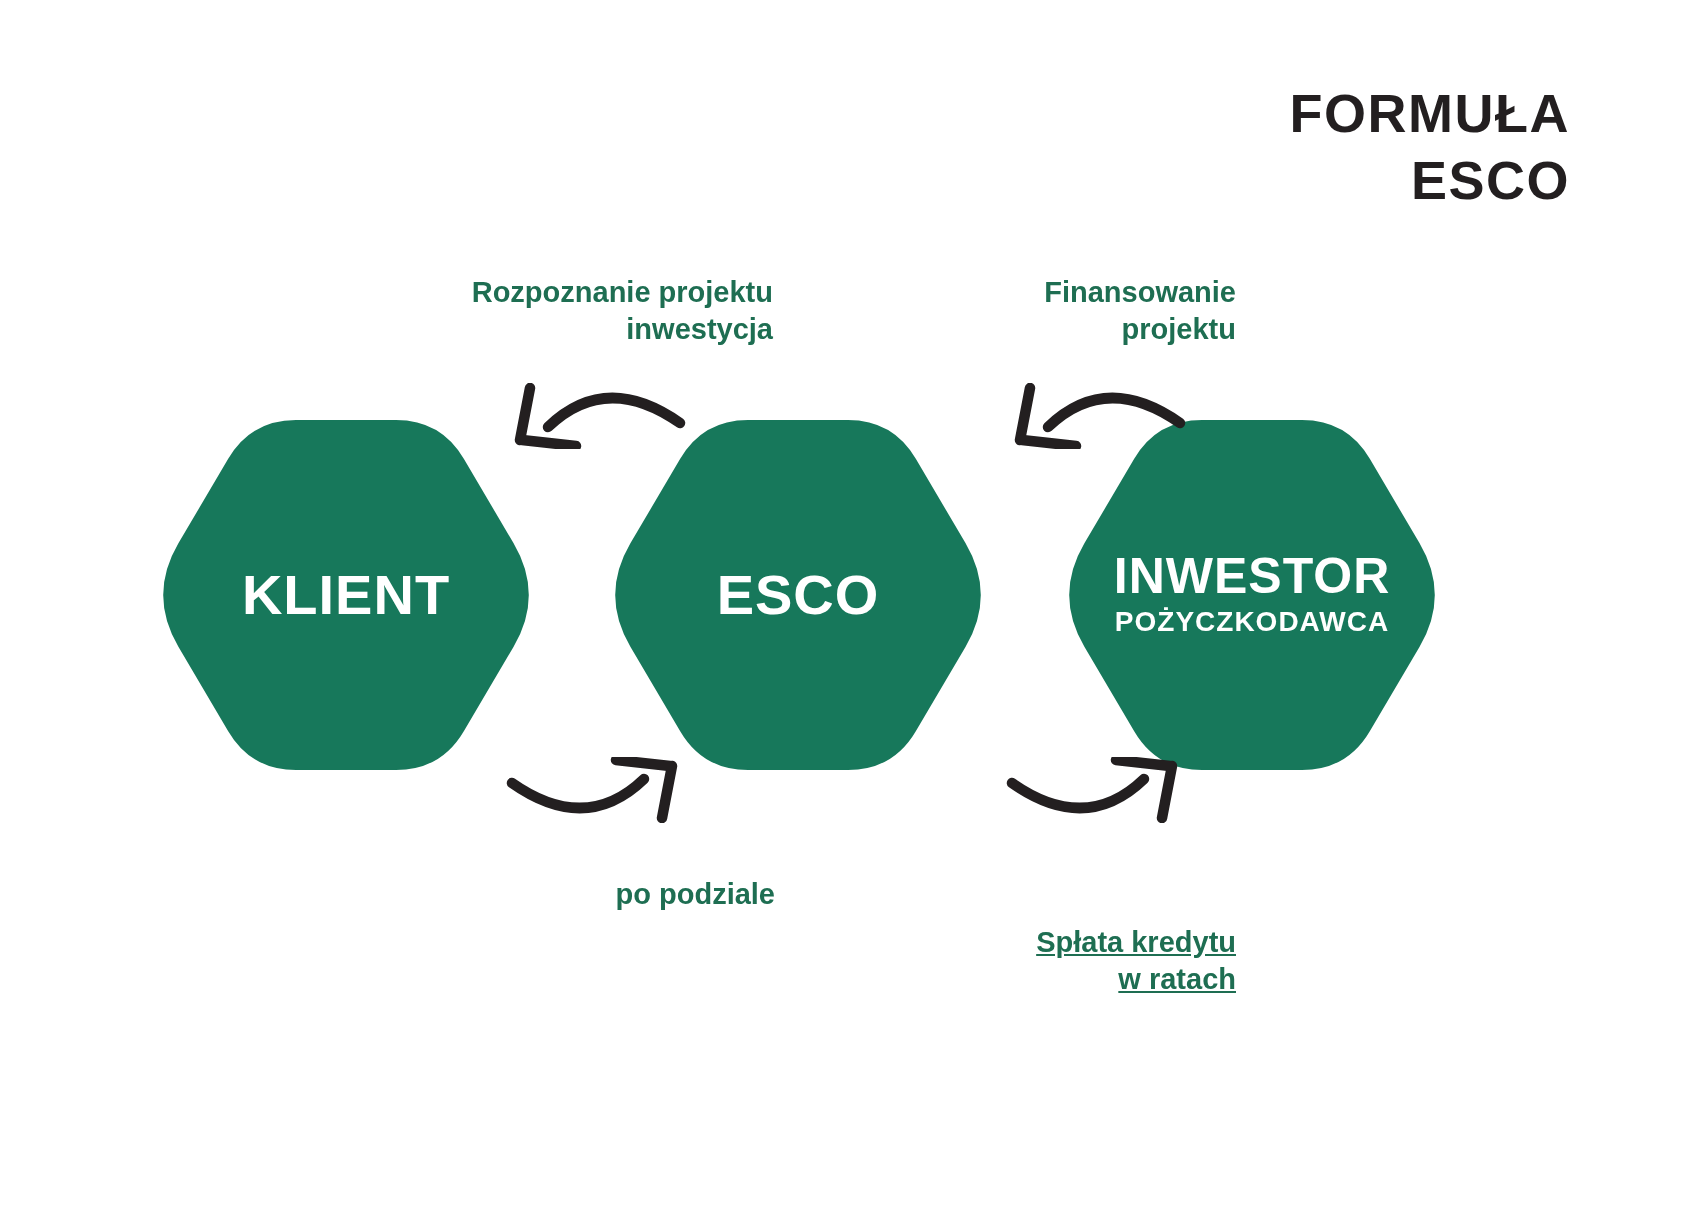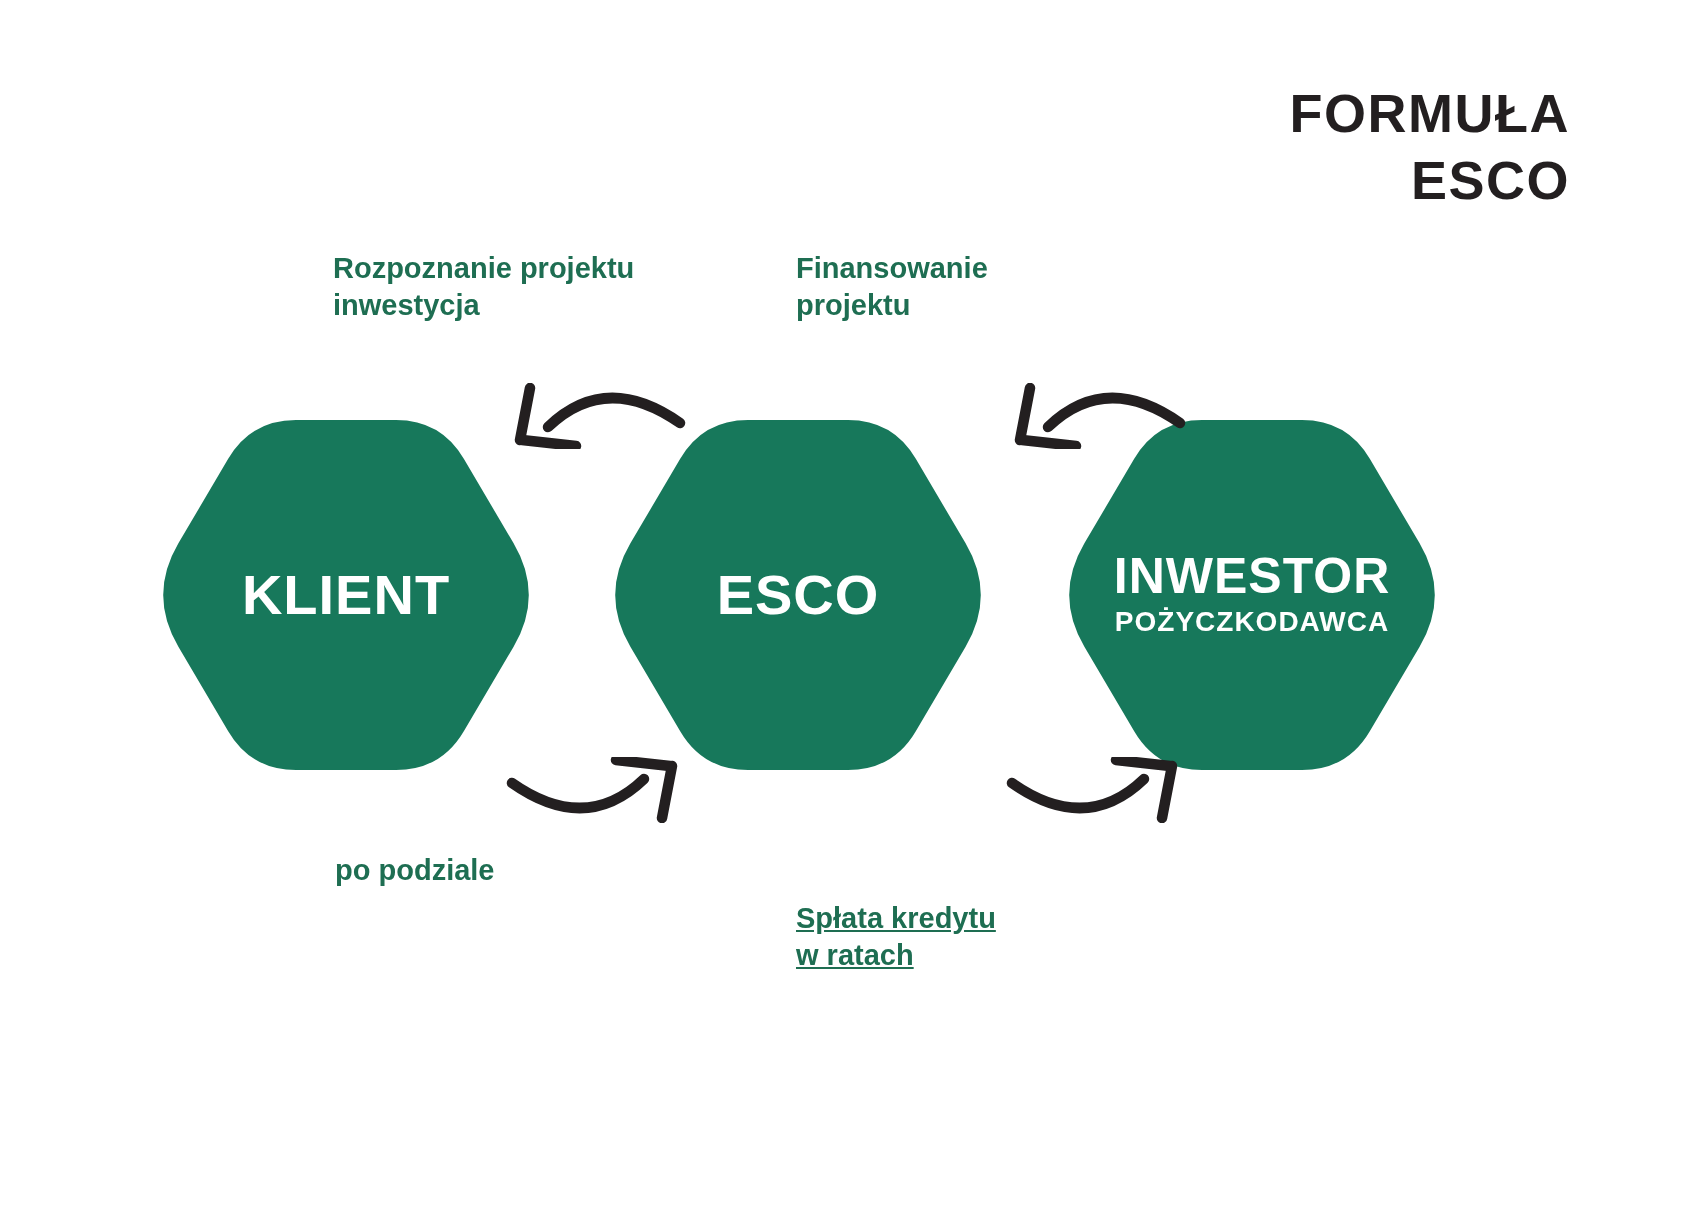--- a/index.html
+++ b/index.html
@@ -11,23 +11,23 @@
     overflow:hidden;
   }
   .title{
     position:absolute;left:0;top:56px;width:1570px;
     text-align:right;
     color:var(--title-text,#231F20);
     font-size:54px;font-weight:800;line-height:67px;letter-spacing:1.5px;margin-top:24px;
   }
   .flow-label{
     position:absolute;width:440px;
-    text-align:left;
+    text-align:right;
     color:var(--label-text,#1E6E52);
-    font-size:29px;font-weight:700;line-height:37px;
+    font-size:29px;font-weight:700;line-height:37px;margin-top:24px;
   }
   .fl-tl{left:333px;top:250px;}
   .fl-tr{left:796px;top:250px;}
   .fl-bl{left:335px;top:852px;}
   .fl-br{left:796px;top:900px;text-decoration:underline;}
   .hex{
     position:absolute;width:396px;height:350px;top:420px;
   }
   .hex svg{position:absolute;left:0;top:0;}
   .hex-label{

